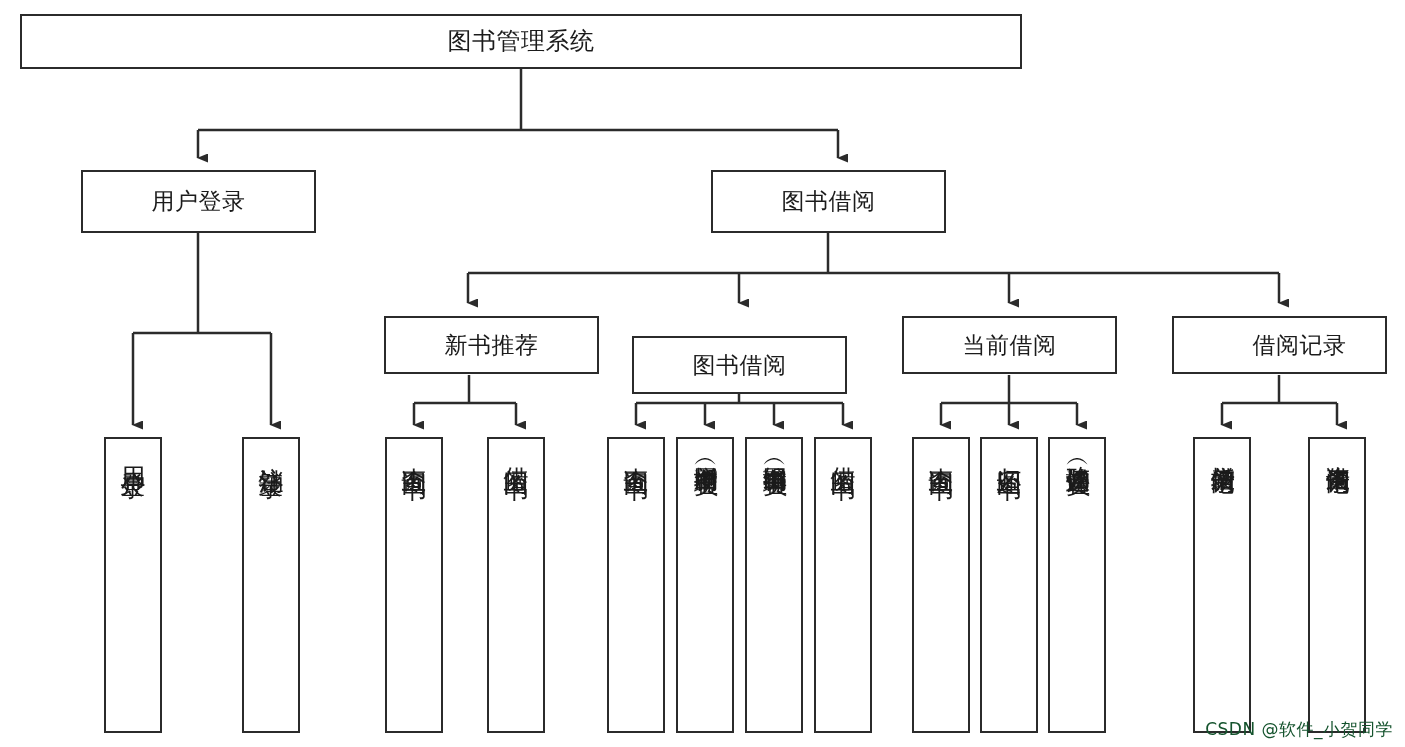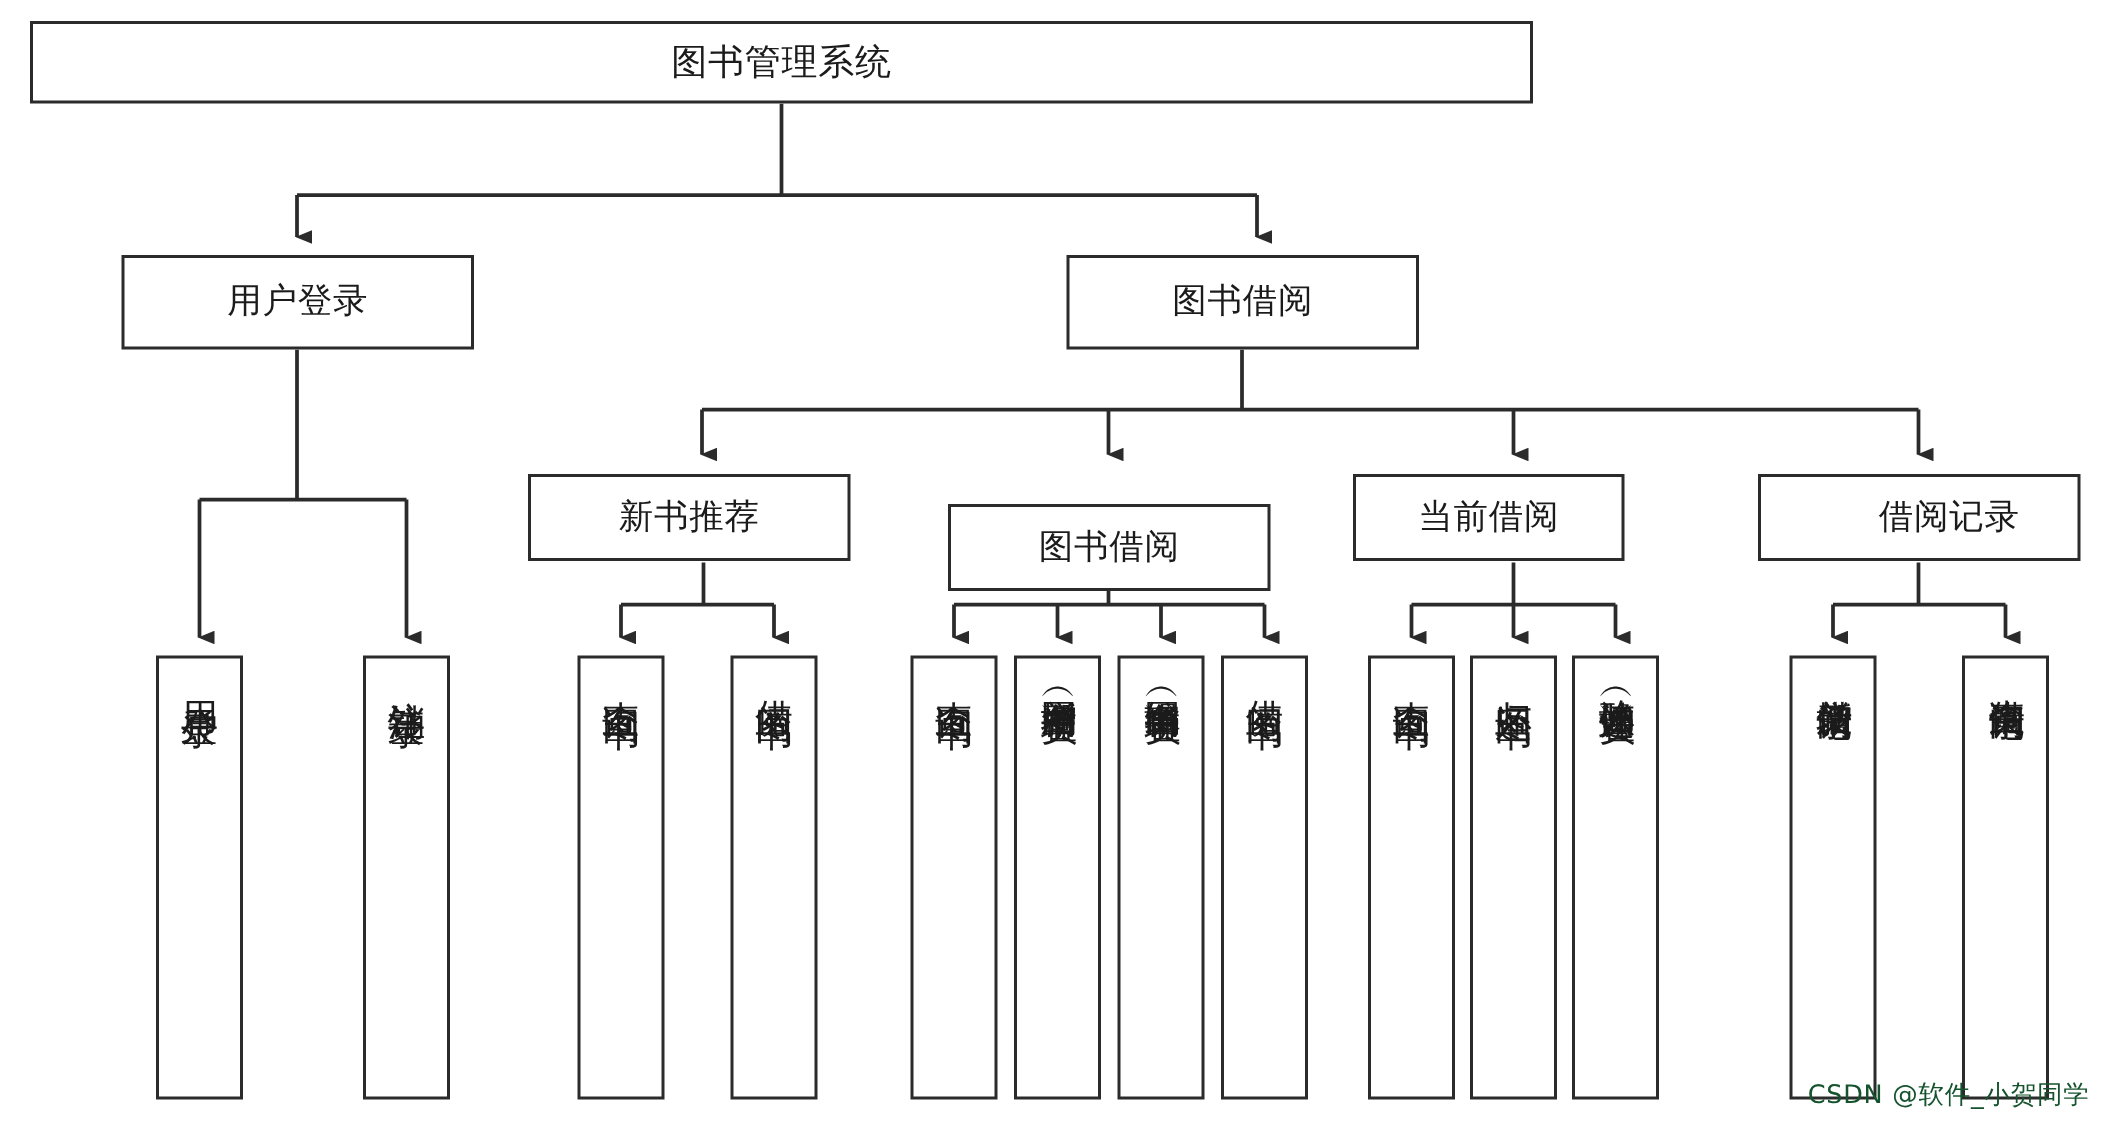--- a/index.html
+++ b/index.html
@@ -135,27 +135,27 @@
     <span class="lbl">图书管理系统</span>
   </div>
 
   <div class="node" style="left:81px; top:170px; width:235px; height:63px;">
     <span class="lbl">用户登录</span>
   </div>
   <div class="node" style="left:711px; top:170px; width:235px; height:63px;">
     <span class="lbl">图书借阅</span>
   </div>
 
-  <div class="node" style="left:352px; top:316px; width:215px; height:58px;">
+  <div class="node" style="left:384px; top:316px; width:215px; height:58px;">
     <span class="lbl">新书推荐</span>
   </div>
   <div class="node" style="left:632px; top:336px; width:215px; height:58px;">
     <span class="lbl">图书借阅</span>
   </div>
-  <div class="node" style="left:902px; top:316px; width:181px; height:58px;">
+  <div class="node" style="left:902px; top:316px; width:215px; height:58px;">
     <span class="lbl">当前借阅</span>
   </div>
   <div class="node" style="left:1172px; top:316px; width:215px; height:58px;padding-left:40px;">
     <span class="lbl">借阅记录</span>
   </div>
 
   <div class="node leaf" style="left:104px; top:437px; width:58px; height:296px;">
     <span class="lbl">用户登录</span>
   </div>
   <div class="node leaf" style="left:242px; top:437px; width:58px; height:296px;">

